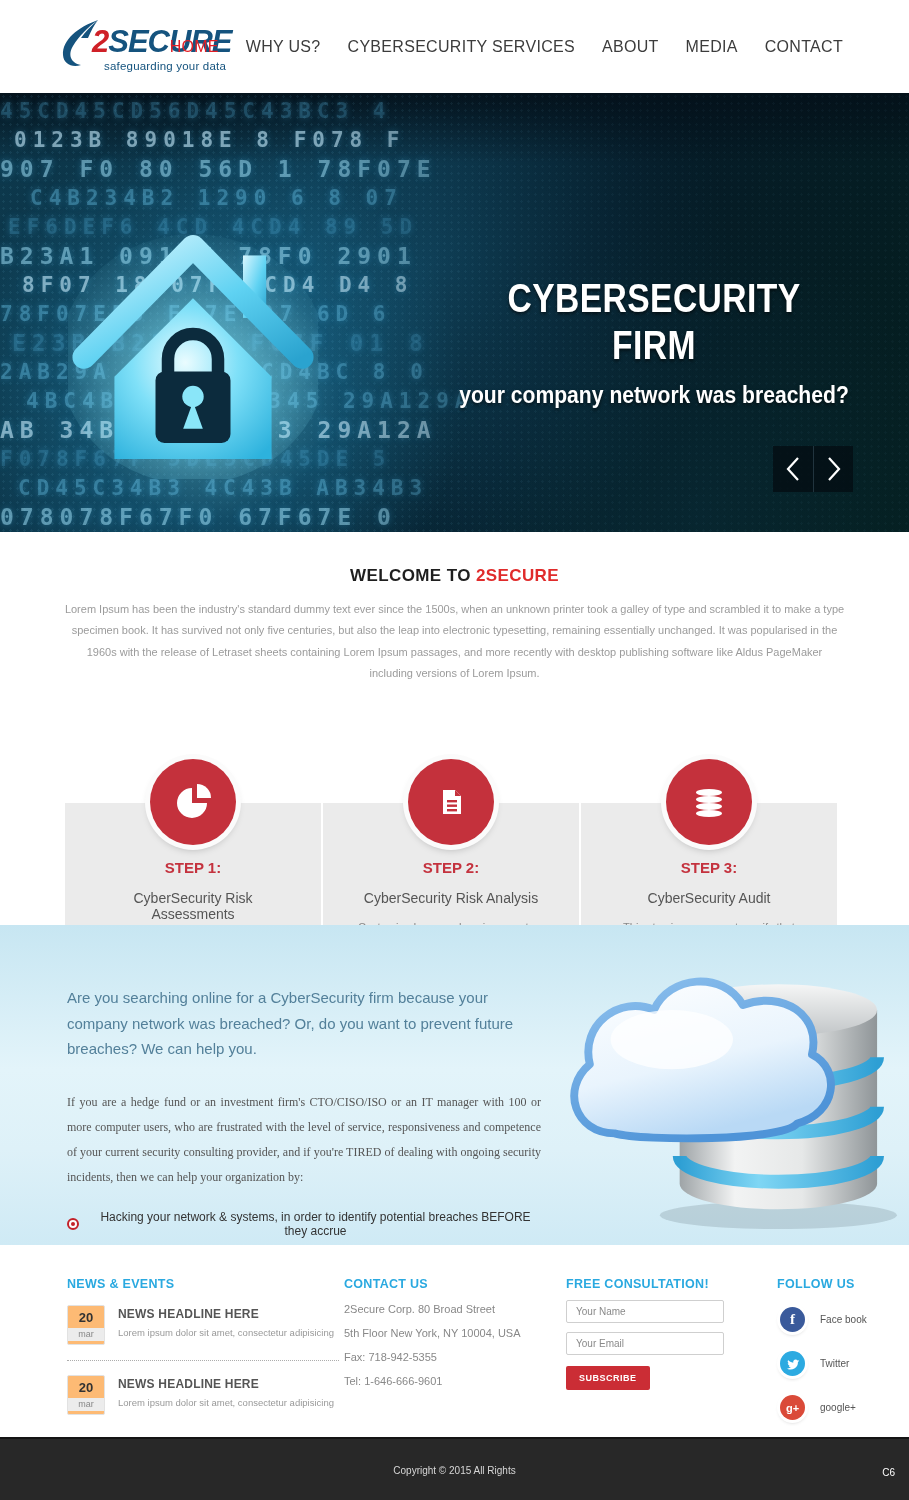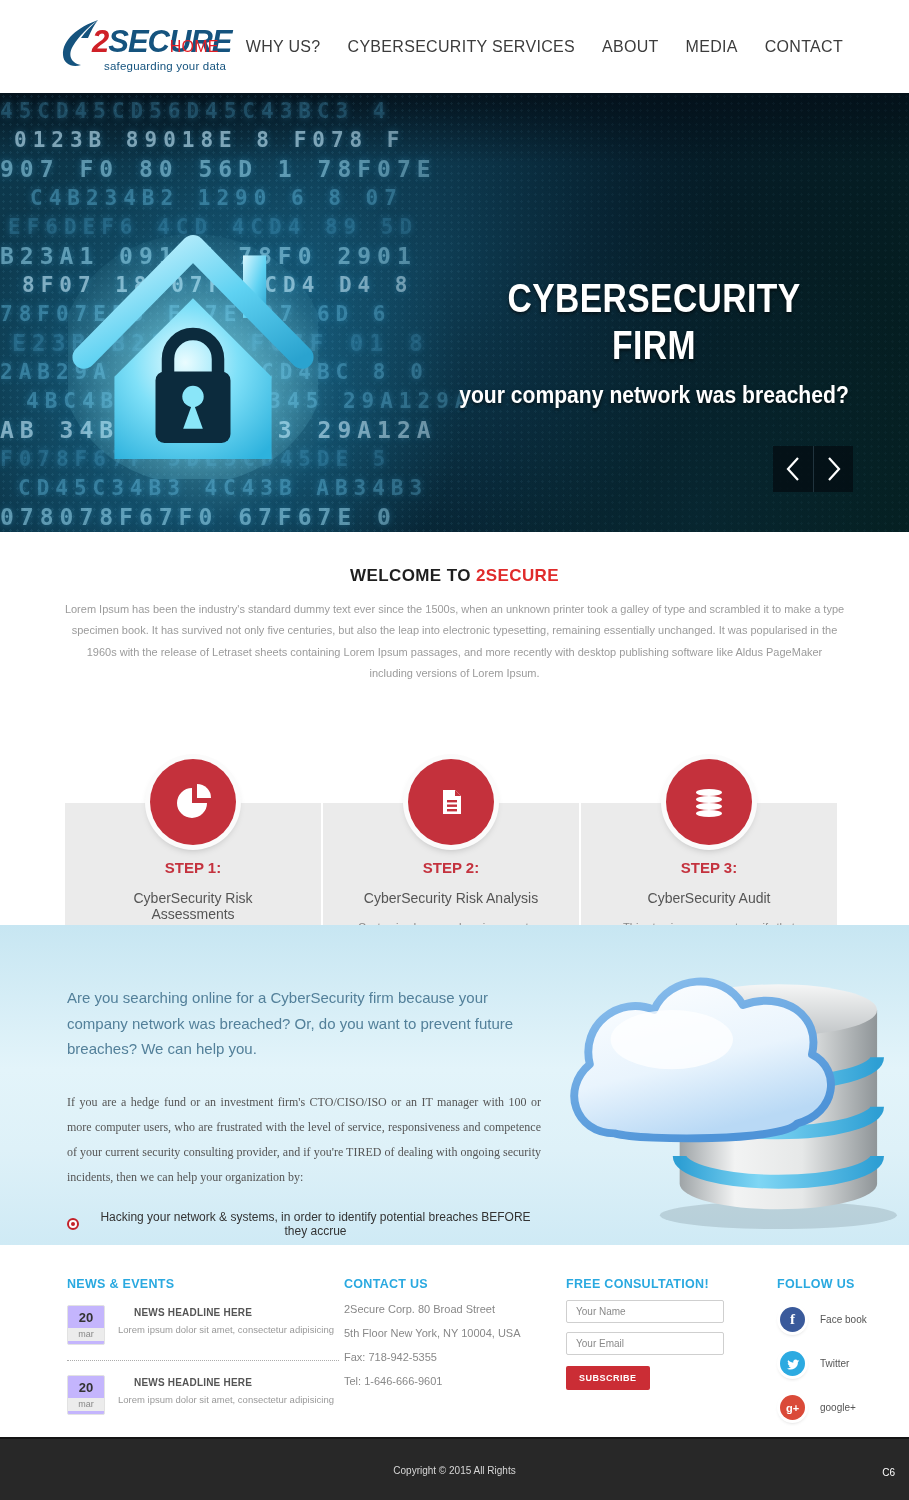--- a/index.html
+++ b/index.html
@@ -85,25 +85,25 @@
   .bullet-target::after { content:""; position:absolute; left:2px; top:2px; width:4px; height:4px;
     border-radius:50%; background:#c32129; }
   .cloud-db { position:absolute; right:0px; top:6px; }
 
   
   .footer { position:relative; height:192px; background:#fff; }
   .f-heading { font-size:12.5px; font-weight:bold; color:#2aa9e0; letter-spacing:0.3px; }
   .f-col-news { position:absolute; left:67px; top:32px; width:278px; }
   .news-item { display:flex; margin-top:14px; }
   .date-box { width:38px; flex:0 0 38px; border:1px solid #e2e2e2; border-radius:2px; overflow:hidden;
-    text-align:center; background:#c4b5fd; height:40px; }
+    text-align:center; background:#fdba74; height:40px; }
   .date-day { font-size:13px; font-weight:bold; color:#333; padding-top:4px; }
   .date-month { font-size:9px; color:#888; background:#ececec; margin-top:3px; padding:1px 0 2px; }
   .news-text { margin-left:13px; padding-top:2px; }
-  .news-headline { font-size:10px; font-weight:bold; color:#555; letter-spacing:0.2px;margin-left:16px; }
+  .news-headline { font-size:12px; font-weight:bold; color:#555; letter-spacing:0.2px; }
   .news-body { margin-top:6px; font-size:9.5px; color:#999; }
   .news-sep { border-bottom:1px dotted #adadad; margin:15px 0 2px; width:272px; }
   .f-col-contact { position:absolute; left:344px; top:32px; width:210px; }
   .contact-line { margin-top:12px; font-size:11px; color:#888; }
   .contact-line:first-of-type { margin-top:17px; }
   .f-col-consult { position:absolute; left:566px; top:32px; width:180px; }
   .consult-body { margin-top:14px; font-size:11px; color:#777; line-height:1.55; }
   .consult-input { display:block; width:158px; height:23px; margin-top:9px; border:1px solid #cfcfcf;
     border-radius:2px; padding:0 9px; font-size:10px; color:#555; font-family:"Liberation Sans",sans-serif; }
   .consult-input::placeholder { color:#8a8a8a; }

